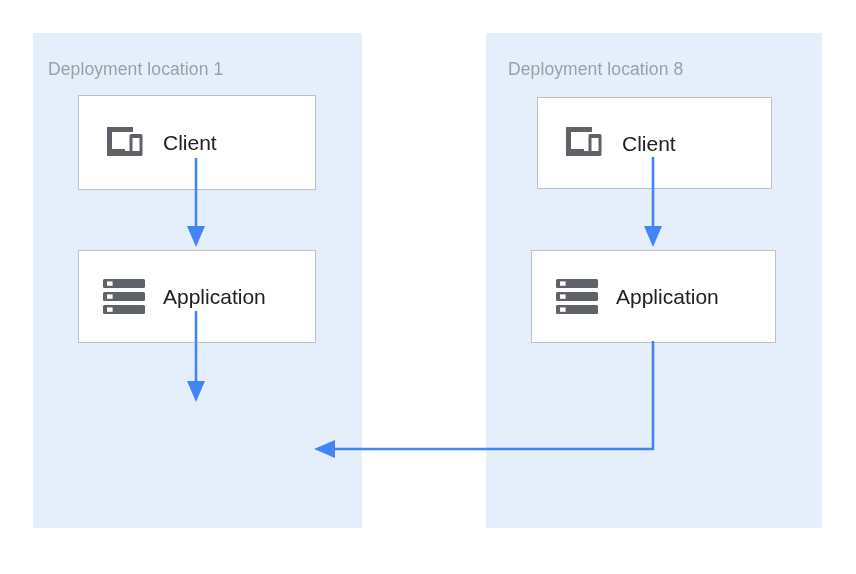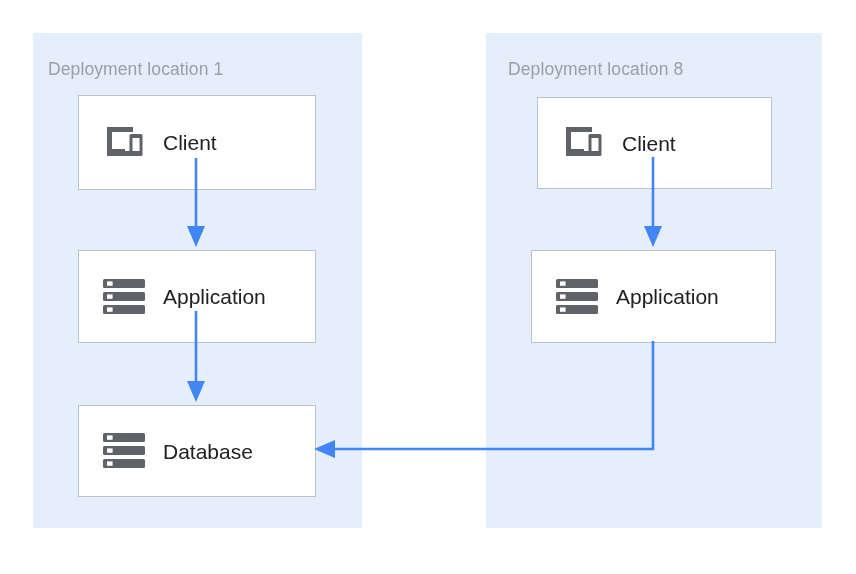--- a/index.html
+++ b/index.html
@@ -113,33 +113,20 @@
           <rect x="1" y="14" width="42" height="9" rx="1.5" fill="#5f6368"></rect>
           <rect x="1" y="27" width="42" height="9" rx="1.5" fill="#5f6368"></rect>
           <rect x="5" y="3.4" width="5.6" height="4.4" fill="#ffffff"></rect>
           <rect x="5" y="16.4" width="5.6" height="4.4" fill="#ffffff"></rect>
           <rect x="5" y="29.4" width="5.6" height="4.4" fill="#ffffff"></rect>
         </svg>
       </span>
       <span class="node-label">Application</span>
     </div>
 
-    <div class="node" id="node-db-1">
-      <span class="node-icon">
-        <svg width="44" height="38" viewBox="0 0 44 38" aria-hidden="true">
-          <rect x="1" y="1" width="42" height="9" rx="1.5" fill="#5f6368"></rect>
-          <rect x="1" y="14" width="42" height="9" rx="1.5" fill="#5f6368"></rect>
-          <rect x="1" y="27" width="42" height="9" rx="1.5" fill="#5f6368"></rect>
-          <rect x="5" y="3.4" width="5.6" height="4.4" fill="#ffffff"></rect>
-          <rect x="5" y="16.4" width="5.6" height="4.4" fill="#ffffff"></rect>
-          <rect x="5" y="29.4" width="5.6" height="4.4" fill="#ffffff"></rect>
-        </svg>
-      </span>
-      <span class="node-label">Database</span>
-    </div>
   </div>
 
   <div class="panel" id="panel-2">
     <div class="panel-label">Deployment location 8</div>
 
     <div class="node" id="node-client-2">
       <span class="node-icon">
         <svg width="40" height="36" viewBox="0 0 40 36" aria-hidden="true">
           <path fill="#5f6368" d="M3 2h26v5H8v17h13v5H3z"></path>
           <rect x="3" y="26" width="23" height="5" fill="#5f6368"></rect>

